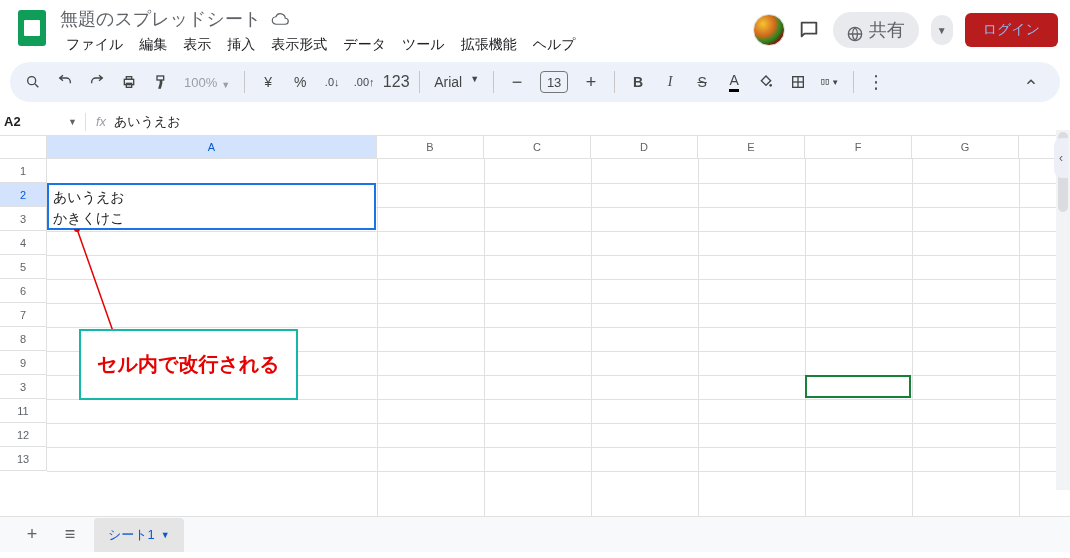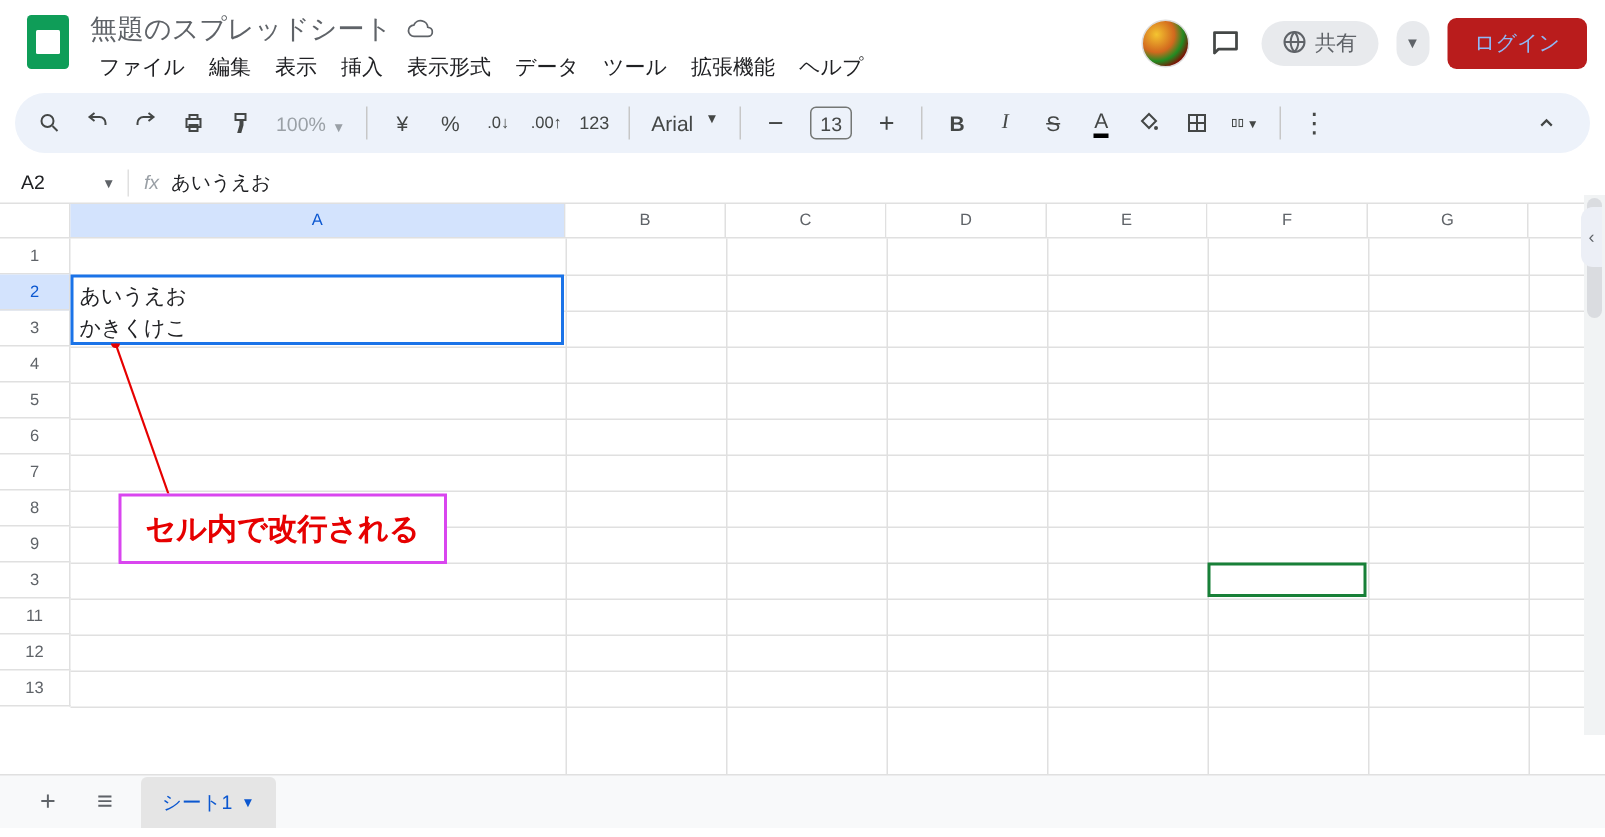--- a/index.html
+++ b/index.html
@@ -10,34 +10,34 @@
 .logo-inner{width:16px;height:16px;background:#fff;border-radius:1px}
 .title-area{flex:1}
 .title-row{display:flex;align-items:center;gap:10px;height:22px}
 .doc-title{font-size:18px;color:#5f6368;letter-spacing:0}
 .cloud{color:#5f6368;font-size:16px}
 .menubar{display:flex;gap:4px;margin-top:4px}
 .menubar span{font-size:14px;color:#202124;padding:2px 6px;cursor:pointer;border-radius:3px}
 .top-right{display:flex;align-items:center;gap:12px;padding-top:4px}
 .avatar{width:32px;height:32px;border-radius:50%;background:radial-gradient(circle at 30% 30%,#f4c430,#d2691e 40%,#228b22 60%,#8b0000 80%);border:1px solid #ddd}
 .comment-icon{width:24px;height:24px;display:flex;align-items:center;justify-content:center;color:#5f6368}
-.share-pill{display:flex;align-items:flex-start;gap:6px;background:#e8eaed;border-radius:20px;padding:6px 14px;color:#5f6368;font-size:14px}
+.share-pill{display:flex;align-items:flex-end;gap:6px;background:#e8eaed;border-radius:20px;padding:6px 14px;color:#5f6368;font-size:18px}
 .share-dd{width:22px;height:30px;background:#e8eaed;border-radius:14px;display:flex;align-items:center;justify-content:center;color:#5f6368;font-size:10px}
 .login-btn{background:#b91c1c;color:#8fb8f5;padding:8px 18px;border-radius:6px;font-size:14px}
 .toolbar-wrap{padding:6px 10px}
 .toolbar{background:#edf2fa;border-radius:24px;height:40px;display:flex;align-items:center;padding:0 14px;gap:14px;color:#444746}
 .tb-icon{width:18px;height:18px;display:flex;align-items:center;justify-content:center;font-size:14px;cursor:pointer}
 .tb-sep{width:1px;height:22px;background:#c7c7c7}
 .zoom{font-size:13px;color:#5f6368;display:flex;align-items:flex-end;gap:4px}
 .font-name{font-size:14px;display:flex;align-items:flex-start;gap:8px}
 .size-box{border:1px solid #747775;border-radius:4px;width:28px;height:22px;display:flex;align-items:center;justify-content:center;font-size:13px}
 .tb-right{margin-left:auto;display:flex;align-items:center}
 .tb-chev{width:30px;height:30px;border-radius:50%;display:flex;align-items:center;justify-content:center;cursor:pointer}
 .formula-row{display:flex;align-items:center;height:28px;border-bottom:1px solid #e0e0e0;font-size:13px}
-.name-box{width:60px;padding-left:14px;color:#202124;font-weight:400}
+.name-box{width:60px;padding-left:4px;color:#202124;font-weight:700}
 .name-dd{color:#5f6368;font-size:9px;padding:0 8px}
 .fx-sep{width:1px;height:18px;background:#e0e0e0;margin-right:10px}
 .fx{color:#9aa0a6;font-style:italic;font-size:13px;margin-right:8px}
 .fx-val{color:#202124}
 .grid-area{position:relative;height:383px;overflow:hidden}
 .col-headers{display:flex;height:23px;border-bottom:1px solid #e0e0e0}
 .corner{width:47px;border-right:1px solid #e0e0e0;background:#fff}
 .col-h{border-right:1px solid #e0e0e0;display:flex;align-items:center;justify-content:center;font-size:11px;color:#5f6368;background:#fff}
 .col-h.sel{background:#d3e3fd;color:#0b57d0}
 .col-A{width:330px}.col-o{width:107px}
@@ -45,21 +45,21 @@
 .row-headers{width:47px}
 .row-h{height:24px;border-bottom:1px solid #e0e0e0;border-right:1px solid #e0e0e0;display:flex;align-items:center;justify-content:center;font-size:11px;color:#5f6368}
 .row-h.sel{background:#d3e3fd;color:#0b57d0}
 .row-h.tall{height:48px}
 .cells{position:relative;flex:1}
 .grid-lines{position:absolute;inset:0}
 .hline{position:absolute;left:0;right:0;height:1px;background:#e0e0e0}
 .vline{position:absolute;top:0;bottom:0;width:1px;background:#e0e0e0}
 .cell-sel{position:absolute;left:0;top:24px;width:329px;height:47px;border:2px solid #1a73e8;background:#fff;z-index:5;padding:2px 4px;font-size:14px;line-height:1.5;color:#202124}
 .green-sel{position:absolute;border:2px solid #188038;z-index:4}
-.callout{position:absolute;border:2px solid #d946ef;background:#fff;padding:8px 16px;color:#e60000;font-size:20px;font-weight:bold;z-index:10}
+.callout{position:absolute;border:2px solid #14b8a6;background:#fff;padding:20px 16px;color:#e60000;font-size:20px;font-weight:bold;z-index:10}
 .callout-line{position:absolute;z-index:9}
 .sheet-tabs{position:absolute;bottom:6px;left:0;right:0;height:36px;display:flex;align-items:center;gap:10px;padding-left:18px;background:#f8f9fa;border-top:1px solid #e0e0e0}
 .tab-btn{width:28px;height:28px;display:flex;align-items:center;justify-content:center;color:#5f6368;font-size:18px;cursor:pointer}
 .sheet-tab{background:#e5e5e5;color:#0b57d0;padding:8px 14px;border-radius:4px 4px 0 0;font-size:13px;font-weight:500;display:flex;align-items:center;gap:6px}
 .vscroll{position:absolute;right:0;top:130px;width:14px;height:360px;background:#f1f3f4}
 .vscroll-thumb{position:absolute;right:2px;top:2px;width:10px;height:80px;background:#dadce0;border-radius:5px}
 .side-chev{position:absolute;right:2px;top:138px;width:14px;height:40px;background:#eceff6;border-radius:8px 0 0 8px;display:flex;align-items:center;justify-content:center;color:#5f6368;font-size:12px}
 svg{display:block}
 </style>
 </head>
@@ -144,21 +144,21 @@
       </span>
     <span class="zoom">
         <span style="color:#9aa0a6">100%</span> 
         <span style="font-size:9px;color:#9aa0a6">▼</span>
       </span>
     <span class="tb-sep"></span>
     <span class="tb-icon">¥</span>
     <span class="tb-icon">%</span>
     <span class="tb-icon" style="font-size:11px">.0↓</span>
     <span class="tb-icon" style="font-size:11px">.00↑</span>
-    <span class="tb-icon" style="font-size:12px">123</span>
+    <span class="tb-icon" style="font-size:16px">123</span>
     <span class="tb-sep"></span>
     <span class="font-name">
         <span>Arial</span>
         <span style="font-size:9px">▼</span>
       </span>
     <span class="tb-sep"></span>
     <span class="tb-icon" style="font-size:18px">−</span>
     <span class="size-box">13</span>
     <span class="tb-icon" style="font-size:18px">+</span>
     <span class="tb-sep"></span>

